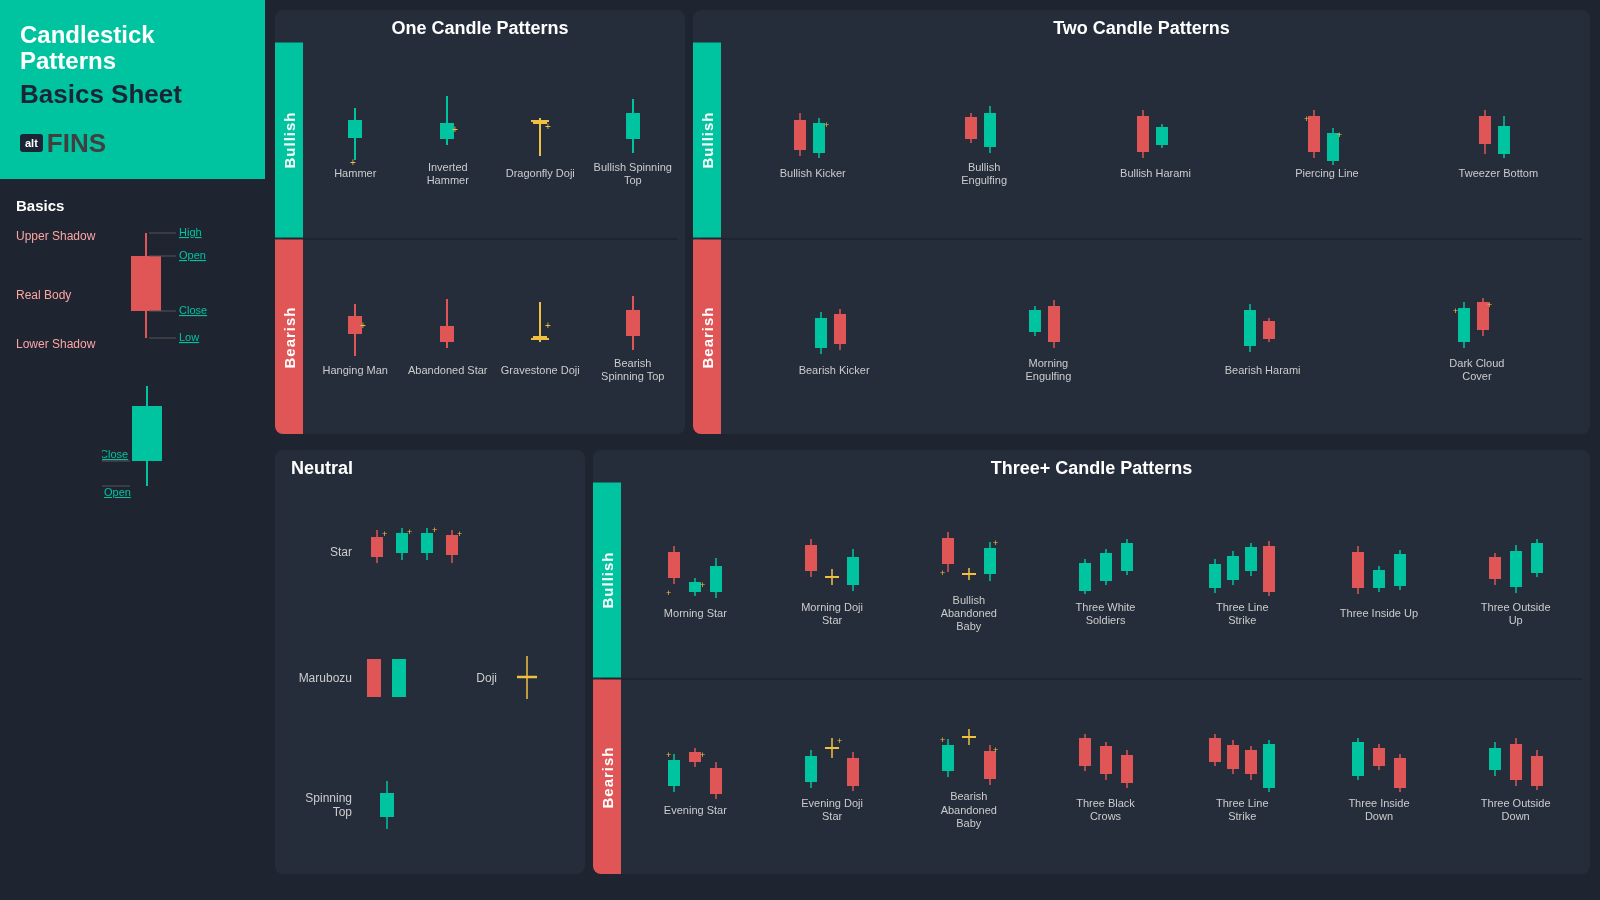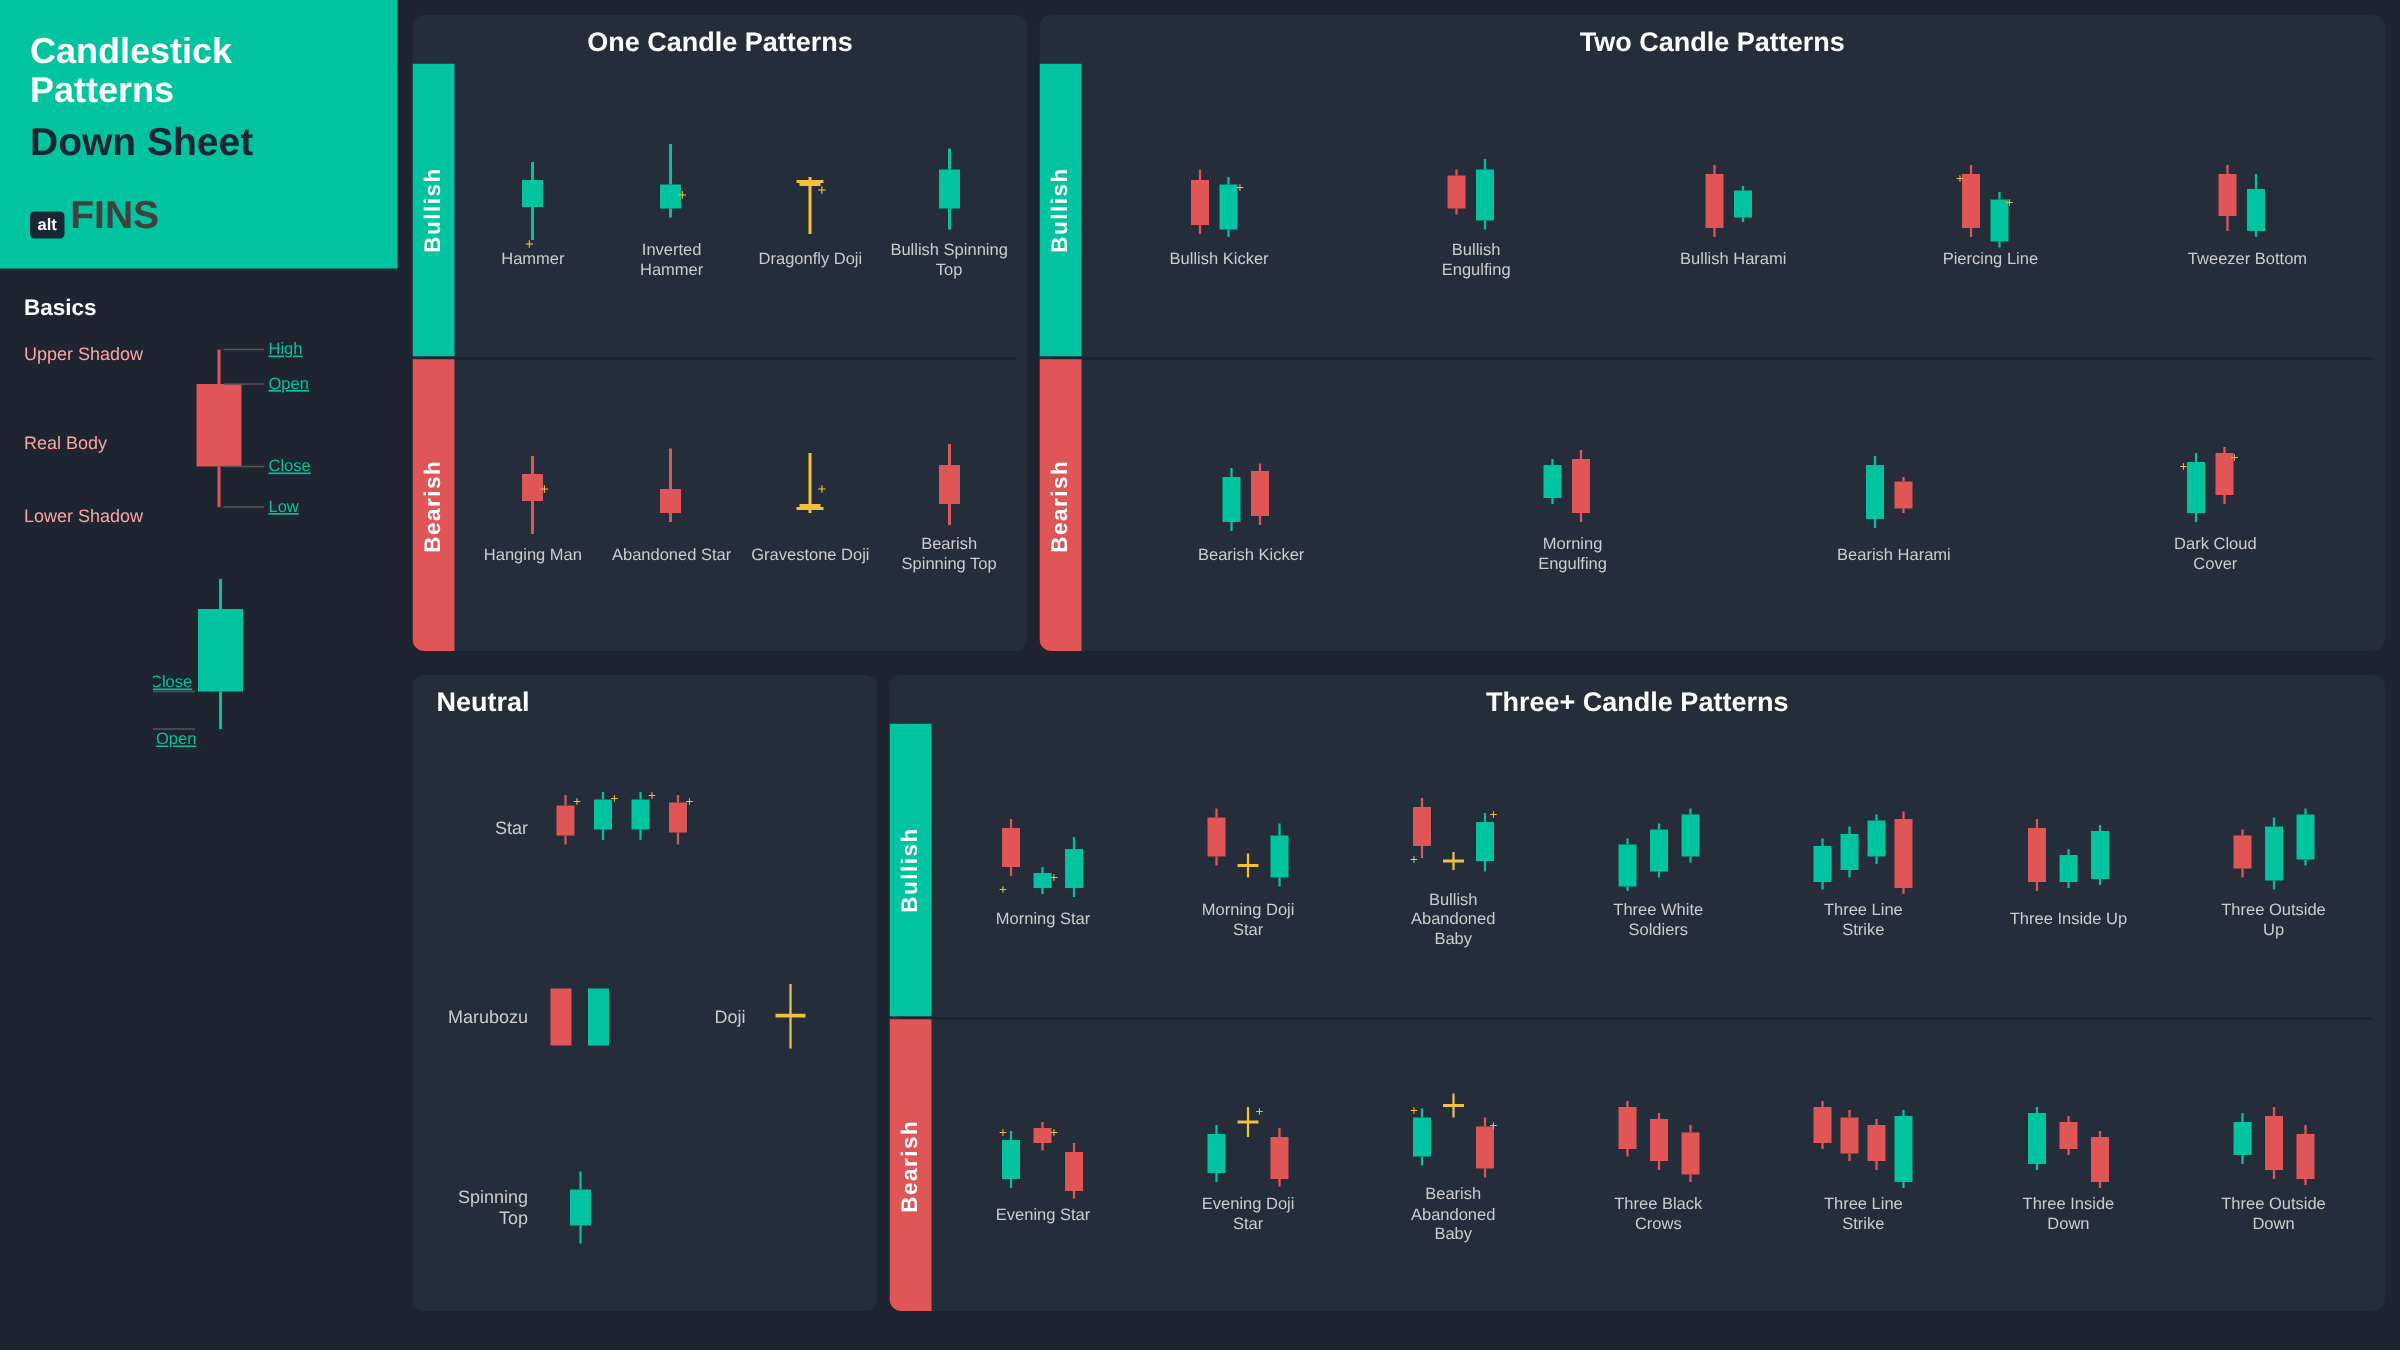--- a/index.html
+++ b/index.html
@@ -32,21 +32,21 @@
       line-height: 1.1;
     }
     .sidebar-subtitle {
       font-size: 26px;
       font-weight: 900;
       color: #1a2535;
       margin-top: 4px;
     }
     .sidebar-logo {
       display: flex;
-      align-items: flex-end;
+      align-items: center;
       margin-top: 18px;
     }
     .logo-alt {
       background: #1a2535;
       color: white;
       font-size: 11px;
       font-weight: 700;
       padding: 3px 5px;
       border-radius: 3px;
       margin-right: 4px;
@@ -224,21 +224,21 @@
   </style>
 </head>
 <body>
 
 <div class="sidebar">
   <div class="sidebar-header">
     <div class="sidebar-title">
       <span>Candlestick</span><br>
       <span>Patterns</span>
     </div>
-    <div class="sidebar-subtitle">Down Sheet</div>
+    <div class="sidebar-subtitle">Basics Sheet</div>
     <div class="sidebar-logo">
       <span class="logo-alt">alt</span>
       <span class="logo-fins">FINS</span>
     </div>
   </div>
 
   <div class="basics-section">
     <div class="basics-title">Basics</div>
 
     <div style="display:flex; gap:6px; align-items:flex-start; margin-bottom:10px;">

